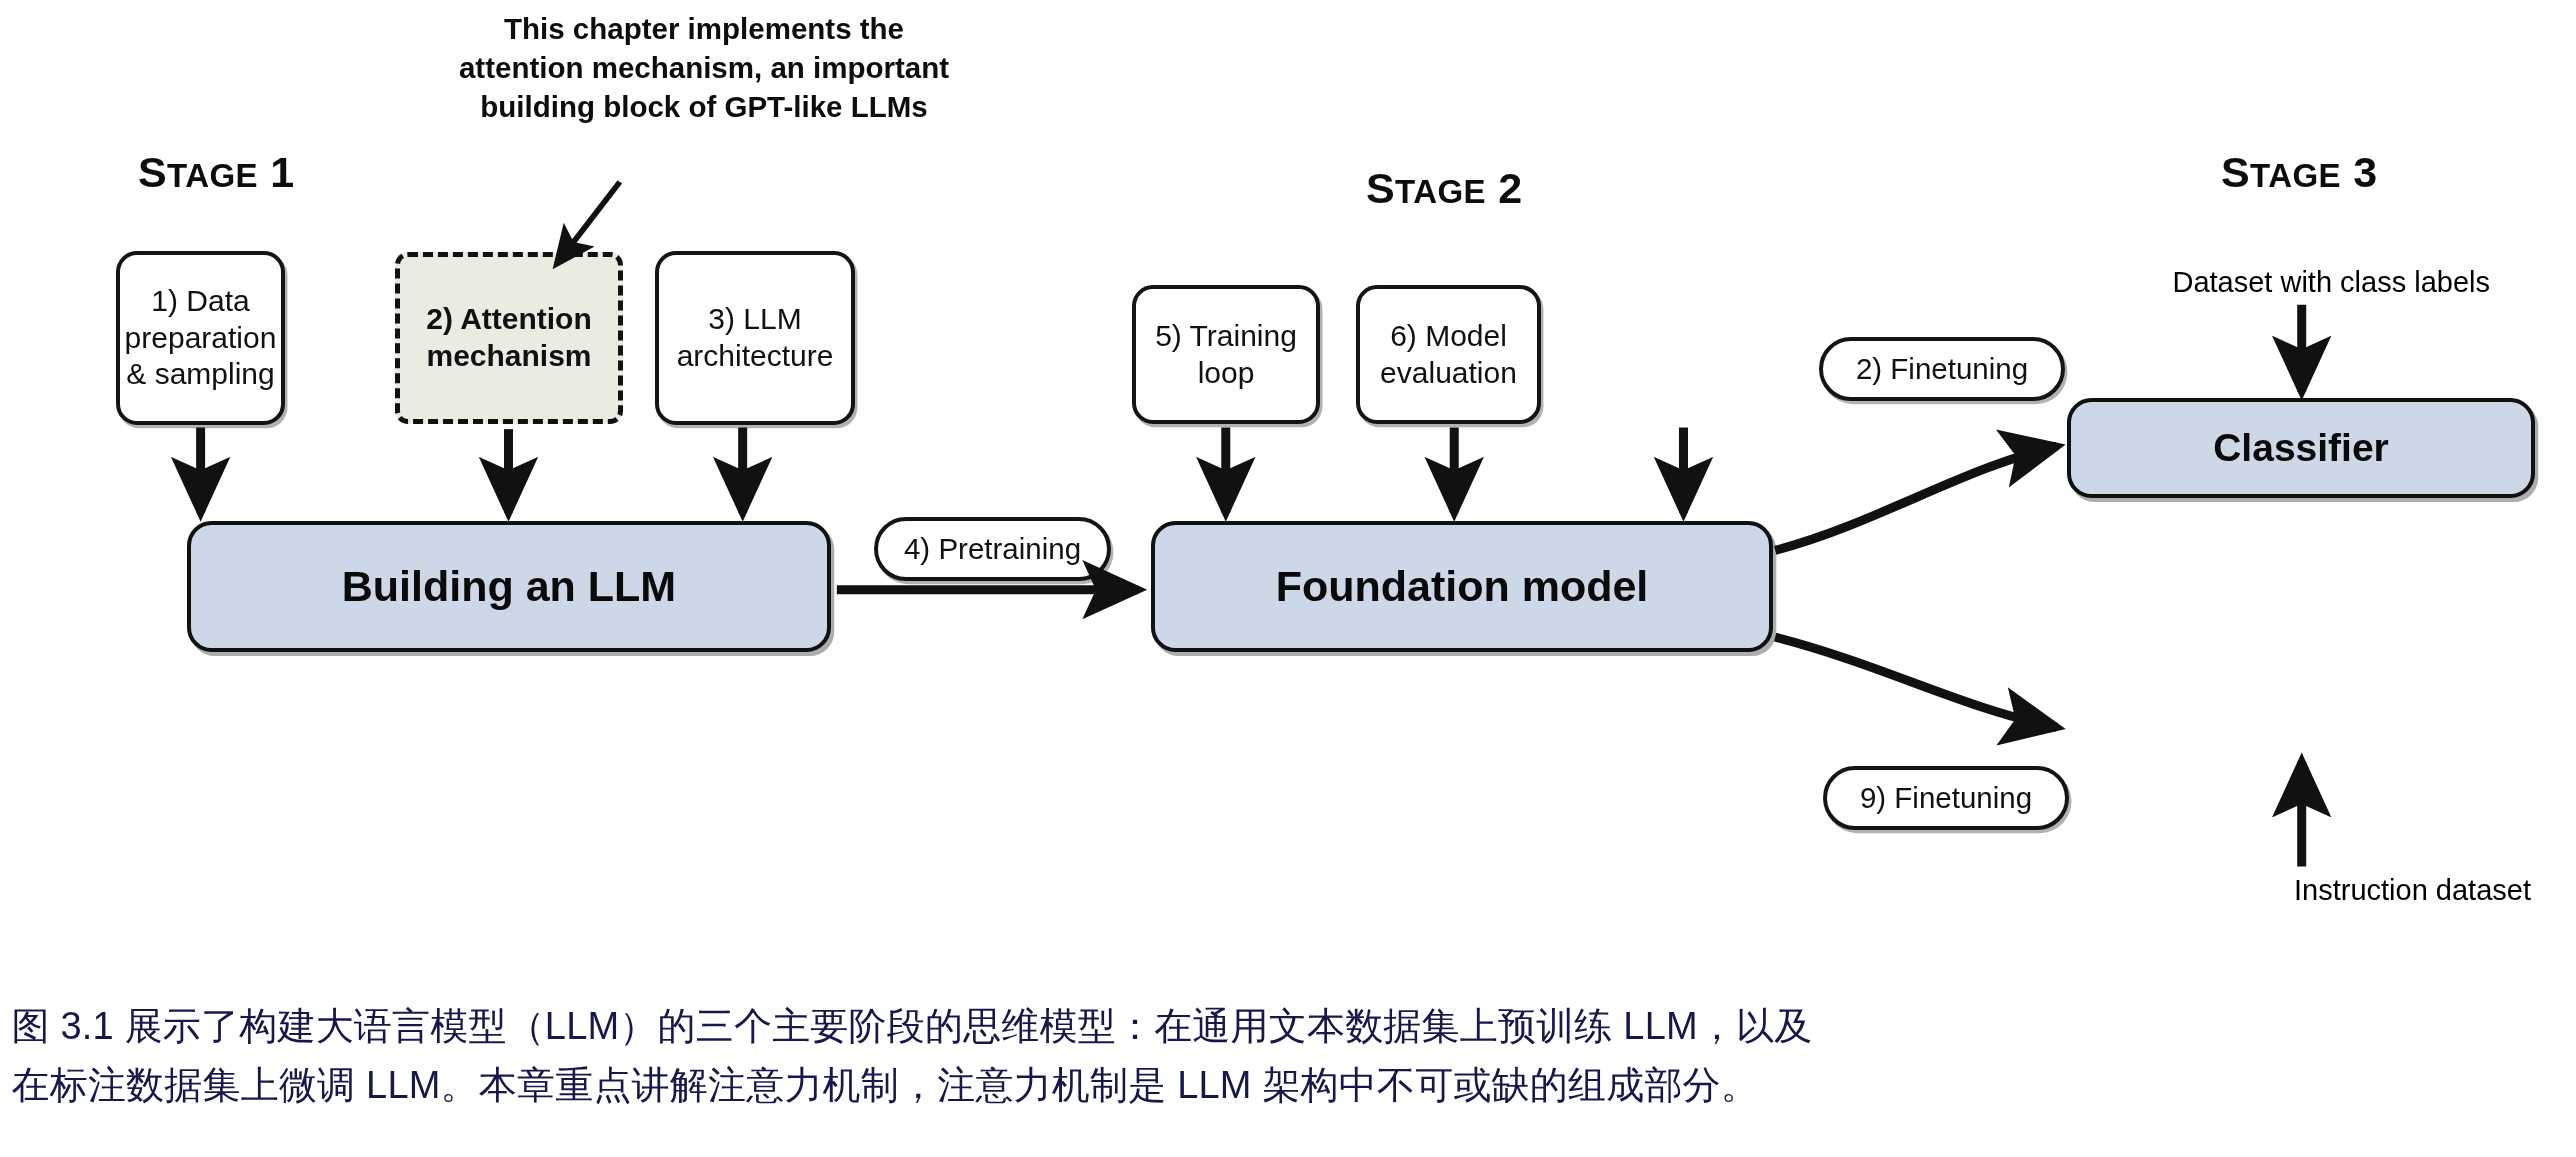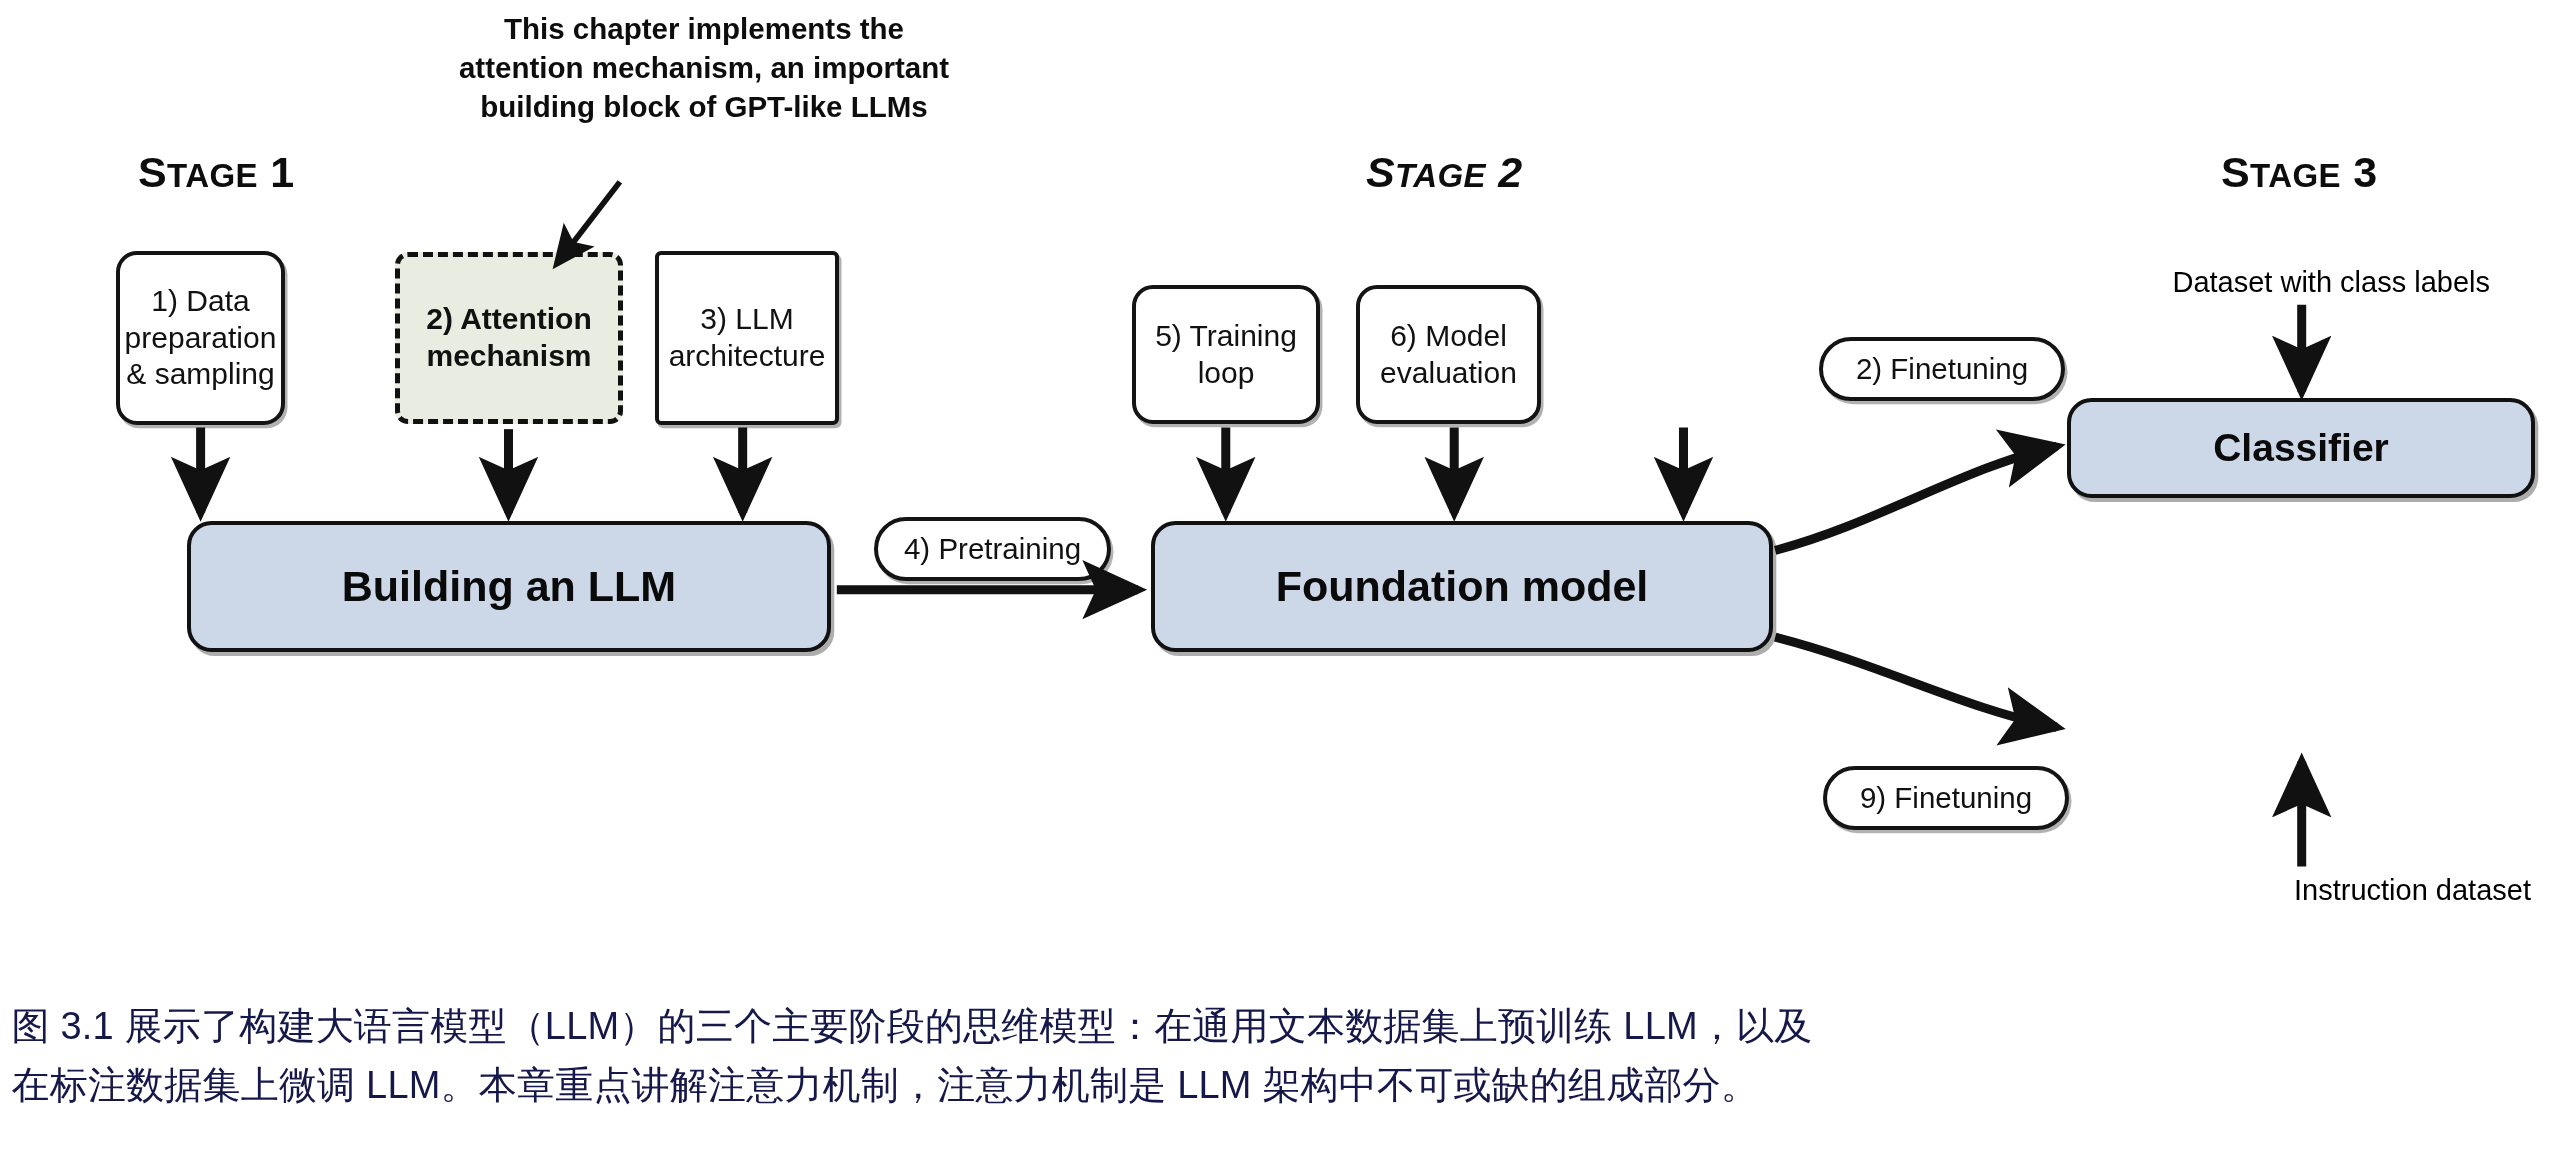--- a/index.html
+++ b/index.html
@@ -135,36 +135,36 @@
 <div id="root">
 
   <div class="abs callout" style="left: 442px; top: 9.8px; width: 524px; white-space: pre-line;">This chapter implements the
 attention mechanism, an important
 building block of GPT-like LLMs</div>
 
   <div class="abs stage-header" style="left:138px; top:151px;">
     <span class="big">S</span><span class="small">TAGE</span><span class="num"> 1</span>
   </div>
 
-  <div class="abs stage-header" style="left:1366px; top:151px;font-style:italic;">
+  <div class="abs stage-header" style="left:1366px; top:167px;">
     <span class="big">S</span><span class="small">TAGE</span><span class="num"> 2</span>
   </div>
 
   <div class="abs stage-header" style="left:2221px; top:151px;">
     <span class="big">S</span><span class="small">TAGE</span><span class="num"> 3</span>
   </div>
 
   <div class="abs step-box" style="left: 116px; top: 251px; width: 169px; height: 174px; white-space: pre-line;">1) Data
 preparation
 &amp; sampling</div>
 
   <div class="abs step-box dashed" style="left: 395px; top: 252px; width: 228px; height: 172px; white-space: pre-line;">2) Attention
 mechanism</div>
 
-  <div class="abs step-box" style="left: 655px; top: 251px; width: 184px; height: 174px; white-space: pre-line; border-radius: 6px;">3) LLM
+  <div class="abs step-box" style="left: 655px; top: 251px; width: 200px; height: 174px; white-space: pre-line;">3) LLM
 architecture</div>
 
   <div class="abs outcome-box" style="left:187px; top:521px; width:644px; height:131px; font-size:43px;">Building an LLM</div>
 
   <div class="abs pill" style="left:874px; top:517px; width:237px; height:64px;">4) Pretraining</div>
 
   <div class="abs step-box" style="left: 1132px; top: 285px; width: 188px; height: 139px; white-space: pre-line;">5) Training
 loop</div>
 
   <div class="abs step-box" style="left: 1356px; top: 285px; width: 185px; height: 139px; white-space: pre-line;">6) Model

